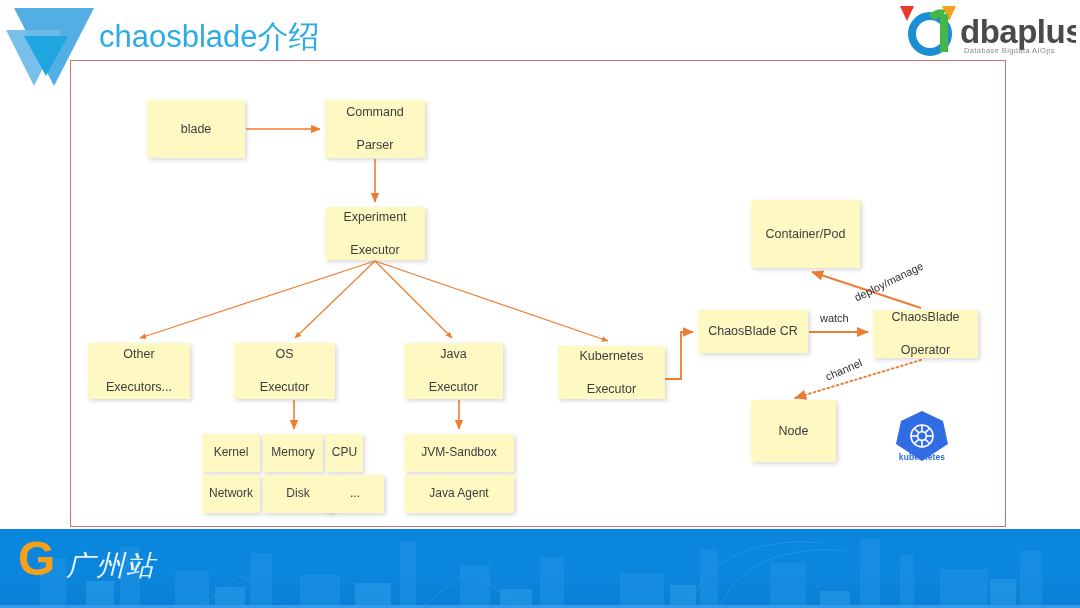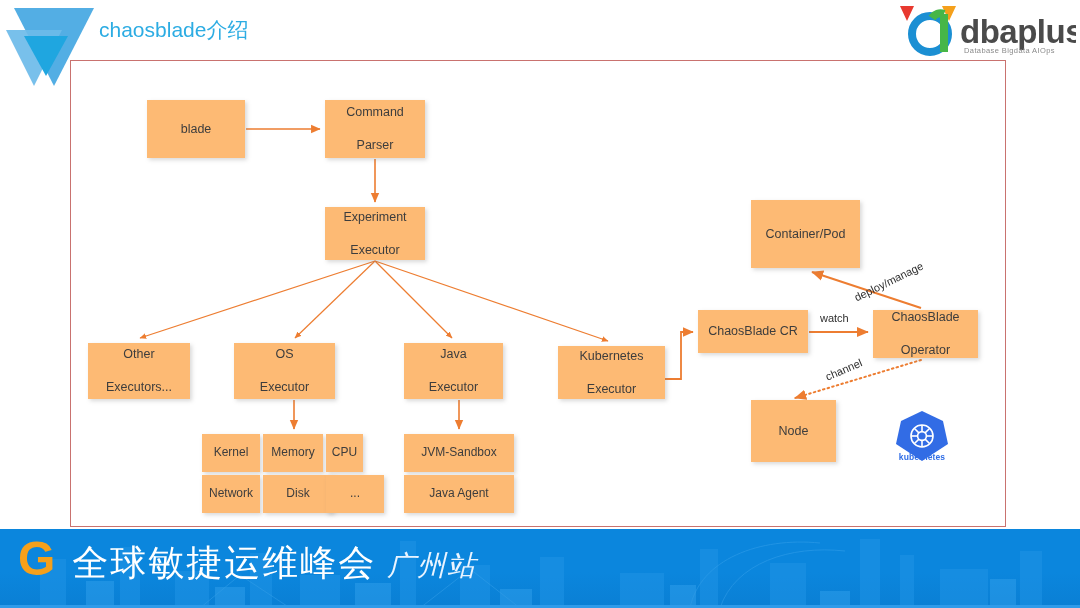--- a/index.html
+++ b/index.html
@@ -10,21 +10,21 @@
     position:relative;
     overflow:hidden;
   }
 
   
   .logo-tri { position:absolute; left:0; top:0; width:110px; height:110px; }
 
   
   .slide-title {
     position:absolute; left:99px; top:16px;
-    font-size:21px; font-weight:400;
+    font-size:31px; font-weight:400;
     color:#2CACE3;
     letter-spacing:0px;
     white-space:nowrap;
   }
 
   
   .dbaplus { position:absolute; left:898px; top:4px; width:178px; height:52px; }
 
   
   .frame {
@@ -33,21 +33,21 @@
     border:1.5px solid #c9726f;
     background:#fff;
   }
 
   
   .canvas { position:absolute; left:0; top:0; width:1080px; height:527px; }
 
   
   .nbox {
     position:absolute;
-    background:#fdba74;
+    background:#fef9c3;
     box-shadow:1.5px 2px 4px rgba(130,130,130,0.30);
     display:flex; align-items:center; justify-content:center;
     text-align:center;
     color:#3d3d3d;
     font-size:12.5px;
     line-height:1.32;
     font-family:"Liberation Sans", sans-serif;
     z-index:3;
   }
   .nbox span { display:block; }
@@ -285,17 +285,16 @@
     </g>
     <g stroke="#4fb0f2" stroke-width="1" opacity=".6" fill="none">
       <path d="M690 79 C700 30 760 8 820 14"></path>
       <path d="M720 79 C735 34 790 16 845 22"></path>
       <path d="M200 79 L240 46 L290 79"></path>
       <path d="M420 79 L470 40 L520 79"></path>
     </g>
   </svg>
   <div class="banner-text">
     <span class="bt-g">G</span>
-    <span class="bt-cn1">全球敏捷运维峰会</span>
     <span class="bt-cn2">广州站</span>
   </div>
   <div class="banner-bottomline"></div>
 </div>
 
 </body></html>

